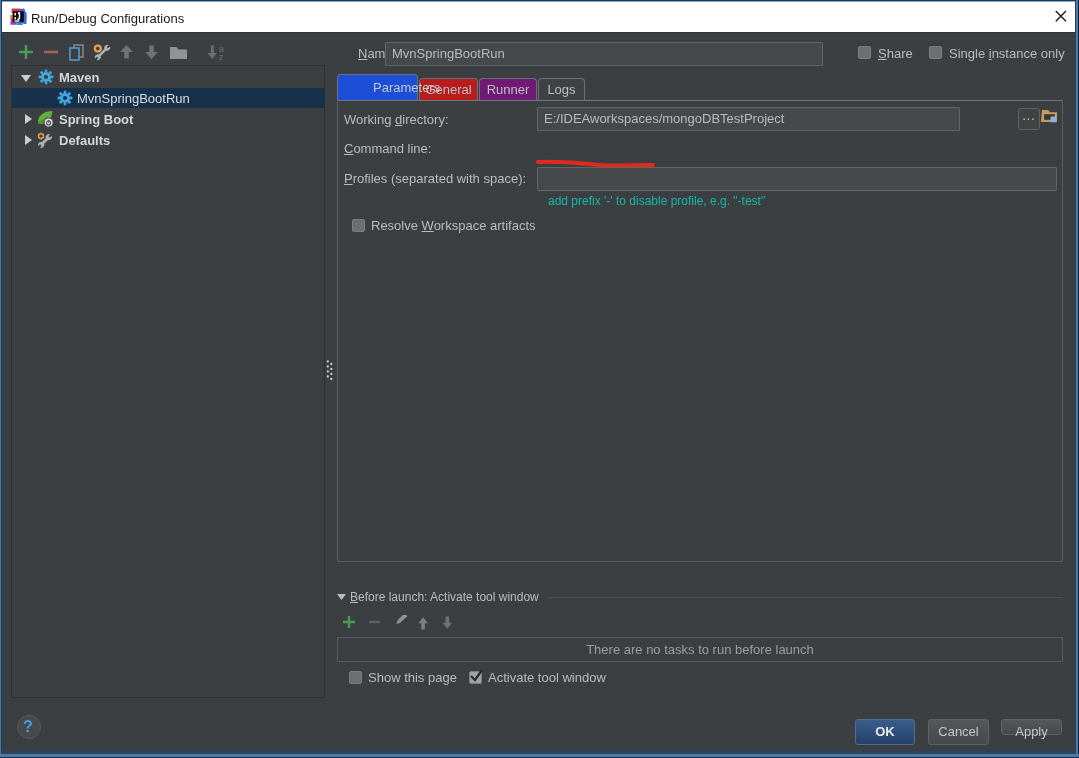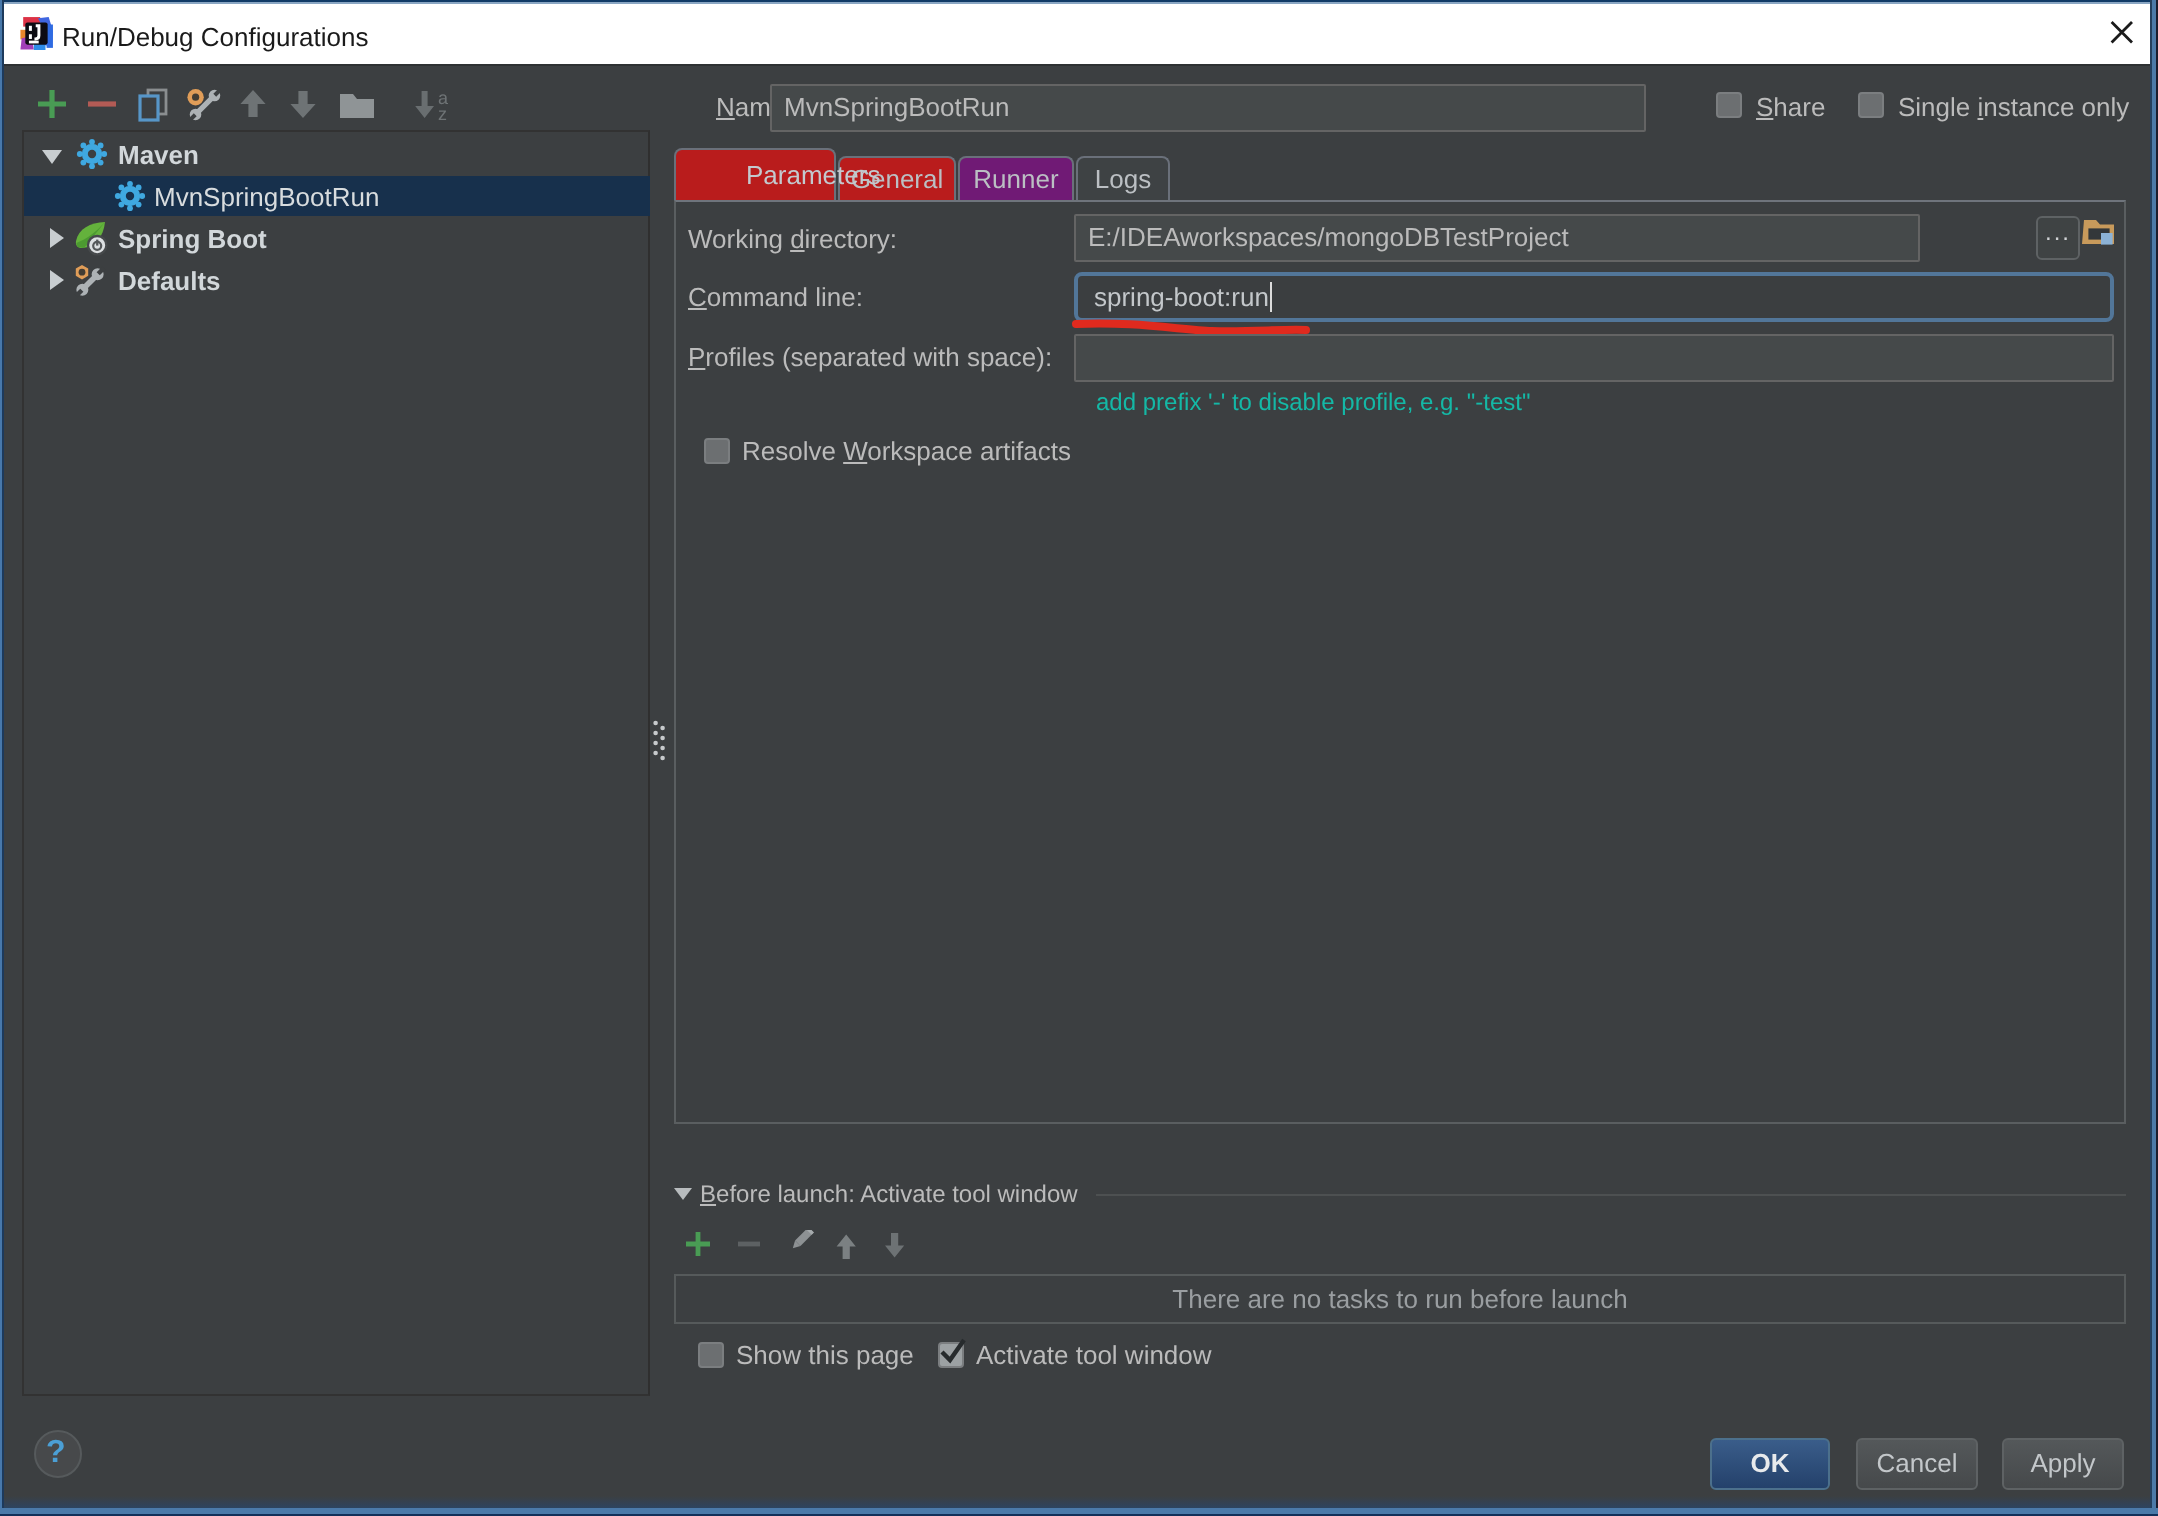--- a/index.html
+++ b/index.html
@@ -166,38 +166,37 @@
     </g>
   </svg>
 
   <div class="abs lbl" style="left:338px;top:46px;margin-left:20px;"><u>N</u>ame:</div>
   <div class="inp" style="left:385px;top:42px;width:438px;height:24px;">MvnSpringBootRun</div>
   <div class="abs" style="left:858px;top:46px;width:13px;height:13px;background:#6c6f71;border:1px solid #7b7e80;border-radius:2px;"></div>
   <div class="abs lbl" style="left:878px;top:46px;"><u>S</u>hare</div>
   <div class="abs" style="left:929px;top:46px;width:13px;height:13px;background:#6c6f71;border:1px solid #7b7e80;border-radius:2px;"></div>
   <div class="abs lbl" style="left:949px;top:46px;">Single <u>i</u>nstance only</div>
 
-  <div class="abs" style="left:337px;top:74px;width:81px;height:26px;background:#b91c1c;border:1px solid #6a707a;border-bottom:none;border-radius:4px 4px 0 0;color:#c3c9ce;font-size:13px;text-align:center;line-height:25px;z-index:3;padding-left:35px;">Parameters</div>
+  <div class="abs" style="left:337px;top:74px;width:81px;height:26px;background:#1d4ed8;border:1px solid #6a707a;border-bottom:none;border-radius:4px 4px 0 0;color:#c3c9ce;font-size:13px;text-align:center;line-height:25px;z-index:3;padding-left:35px;">Parameters</div>
   <div class="abs" style="left:419px;top:78px;width:59px;height:22px;background:#b91c1c;border:1px solid #6a707a;border-bottom:none;border-radius:4px 4px 0 0;color:#bbbfc3;font-size:13px;text-align:center;line-height:21px;">General</div>
   <div class="abs" style="left:479px;top:78px;width:58px;height:22px;background:#701a75;border:1px solid #6a707a;border-bottom:none;border-radius:4px 4px 0 0;color:#bbbfc3;font-size:13px;text-align:center;line-height:21px;">Runner</div>
   <div class="abs" style="left:538px;top:78px;width:47px;height:22px;background:#3e4244;border:1px solid #6a707a;border-bottom:none;border-radius:4px 4px 0 0;color:#bbbfc3;font-size:13px;text-align:center;line-height:21px;">Logs</div>
 
   <div class="abs" style="left:337px;top:100px;width:726px;height:462px;border:1px solid #5a5e60;border-top:1px solid #6f747c;z-index:1;"></div>
 
   <div class="abs lbl" style="left:344px;top:112px;">Working <u>d</u>irectory:</div>
   <div class="inp" style="left:537px;top:107px;width:423px;height:24px;">E:/IDEAworkspaces/mongoDBTestProject</div>
   <div class="abs" style="left:1018px;top:108px;width:22px;height:22px;background:#3f4344;border:1px solid #5e6264;border-radius:3px;color:#d0d3d5;font-size:12px;text-align:center;line-height:15px;letter-spacing:1px;">...</div>
   <svg class="abs" style="left:1041px;top:107px" width="17" height="17" viewBox="0 0 17 17">
     <path d="M1 3 h6 l2 2.2 h7 v9.8 h-16 z" fill="#c89a5b"></path>
     <rect x="3.2" y="7.2" width="10.6" height="5.6" fill="#33373a"></rect>
     <rect x="9.5" y="9.5" width="5.8" height="5.8" fill="#8cb2d6"></rect>
   </svg>
 
   <div class="abs lbl" style="left:344px;top:141px;"><u>C</u>ommand line:</div>
-  <div class="abs" style="left:537px;top:136px;width:520px;height:25px;background:#3b3e40;border:2px solid #527699;border-radius:4px;color:#c3c7ca;font-size:13px;line-height:21px;padding:0 8px;">spring-boot:run<span style="border-left:1px solid #dcdcdc;margin-left:1px;"></span></div>
   <svg class="abs" style="left:536px;top:158px" width="120" height="12" viewBox="0 0 120 12">
     <path d="M2 4 C 30 2.5, 55 7, 70 7.5 C 90 8, 105 6.5, 117 7" stroke="#e02a1e" stroke-width="4" fill="none" stroke-linecap="round"></path>
   </svg>
 
   <div class="abs lbl" style="left:344px;top:171px;"><u>P</u>rofiles (separated with space):</div>
   <div class="inp" style="left:537px;top:167px;width:520px;height:24px;"></div>
   <div class="abs" style="left:548px;top:194px;font-size:12px;color:#14b8a6;">add prefix '-' to disable profile, e.g. "-test"</div>
 
   <div class="abs" style="left:352px;top:219px;width:13px;height:13px;background:#6c6f71;border:1px solid #7b7e80;border-radius:2px;"></div>
   <div class="abs lbl" style="left:371px;top:218px;">Resolve <u>W</u>orkspace artifacts</div>
@@ -222,15 +221,15 @@
 
   <div class="abs" style="left:349px;top:671px;width:13px;height:13px;background:#6c6f71;border:1px solid #7b7e80;border-radius:2px;"></div>
   <div class="abs lbl" style="left:368px;top:670px;">Show this page</div>
   <div class="abs" style="left:469px;top:671px;width:13px;height:13px;background:#9ca1a3;border:1px solid #7b7e80;border-radius:2px;"></div>
   <svg class="abs" style="left:469px;top:668px" width="16" height="16" viewBox="0 0 16 16">
         <path d="M2 8 L6 12 L13 2" stroke="#272b2d" stroke-width="2.2" fill="none"></path>
       </svg>
   <div class="abs lbl" style="left:488px;top:670px;">Activate tool window</div>
   <div class="abs" style="left:855px;top:719px;width:60px;height:26px;background:linear-gradient(#3a5d8a,#24416b);border:1px solid #4c708c;border-radius:3px;color:#e8eaec;font-weight:bold;font-size:13px;text-align:center;line-height:24px;">OK</div>
   <div class="abs" style="left:928px;top:719px;width:61px;height:26px;background:linear-gradient(#54585a,#46494b);border:1px solid #5e6264;border-radius:3px;color:#c3c7ca;font-size:13px;text-align:center;line-height:24px;">Cancel</div>
-  <div class="abs" style="left:1001px;top:719px;width:61px;height:26px;background:linear-gradient(#54585a,#46494b);border:1px solid #5e6264;border-radius:3px;color:#c3c7ca;font-size:13px;text-align:center;line-height:24px;">Apply</div>
+  <div class="abs" style="left:1001px;top:719px;width:61px;height:16px;background:linear-gradient(#54585a,#46494b);border:1px solid #5e6264;border-radius:3px;color:#c3c7ca;font-size:13px;text-align:center;line-height:24px;">Apply</div>
 </div>
 </div>
 
 </body></html>

